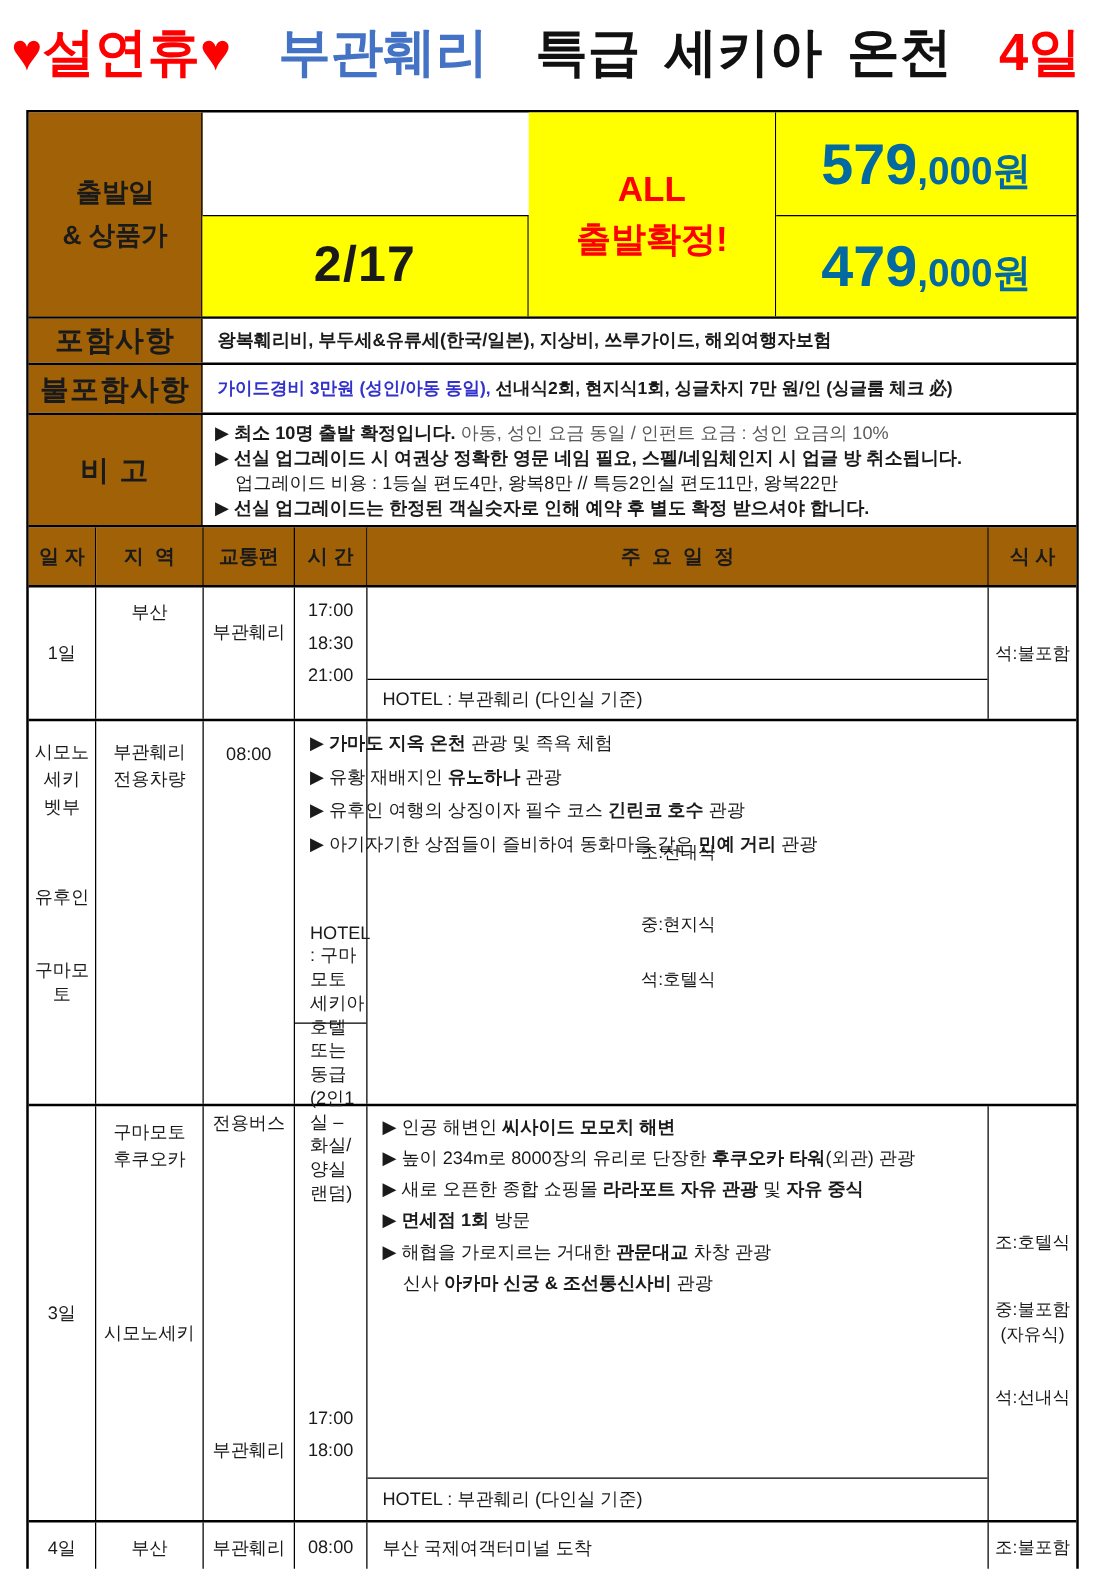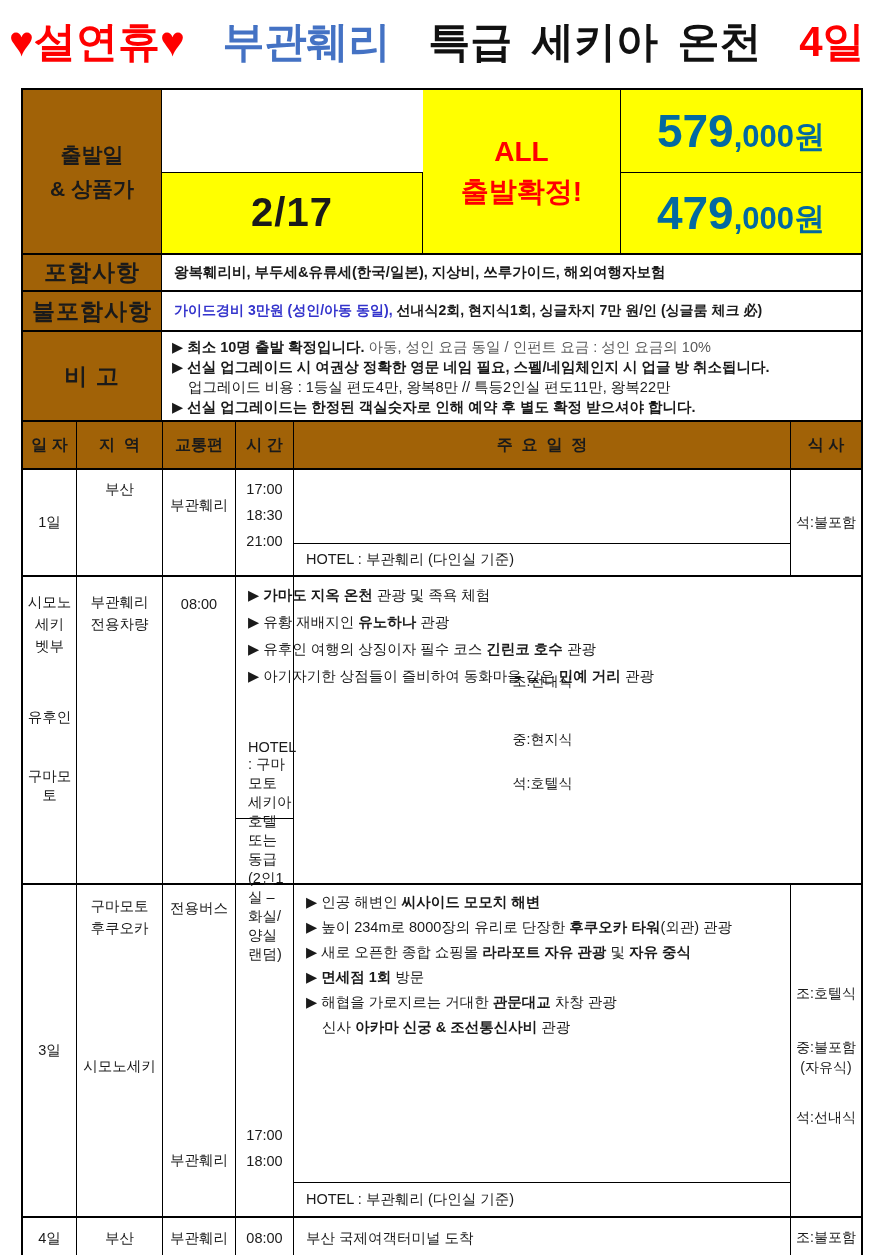--- a/index.html
+++ b/index.html
@@ -81,21 +81,21 @@
 
   
   .mealcol .pos{font-size:14px;line-height:20px;}
 
   
   .d1 .r-top{top:10px;}   .d1 .t-top{top:26px;}  .d1 .tm-top{top:6px;}
   .d2 .r-top{top:14px;line-height:22px;} .d2 .r-mid{top:131px;font-family:Liberation Serif, serif;} .d2 .r-low{top:190px;}
   .d2 .t-top{top:14px;line-height:22px;} .d2 .tm-top{top:14px;}
   .d2 .m1{top:94px;} .d2 .m2{top:132px;margin-top:20px;} .d2 .m3{top:196px;}
   .d3 .r-top{top:10px;line-height:22px;} .d3 .r-mid{top:172px;}
-  .d3 .t-top{top:14px;} .d3 .t-bot{bottom:46px;} .d3 .tm-bot{bottom:42px;}
+  .d3 .t-top{top:4px;} .d3 .t-bot{bottom:46px;} .d3 .tm-bot{bottom:42px;}
   .d3 .m1{top:98px;} .d3 .m2{top:152px;} .d3 .m3{top:222px;}
 </style>
 </head>
 <body>
 
 <div class="title">
   <span class="t-red">♥설연휴♥</span>
   <span class="t-blue">부관훼리</span>
   <span class="t-black">특급 세키아 온천</span>
   <span class="t-red">4일</span>

